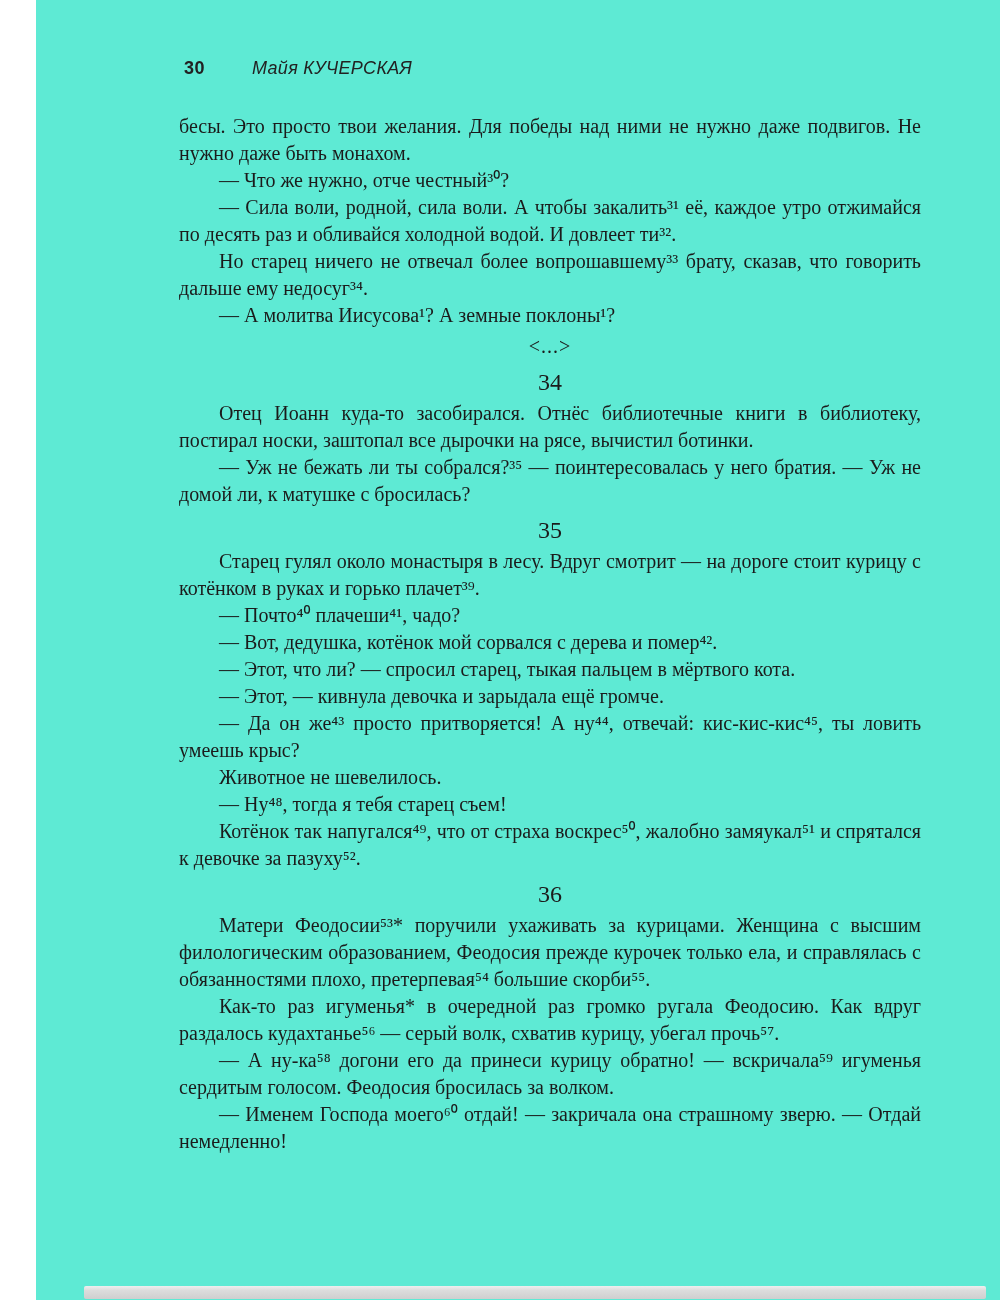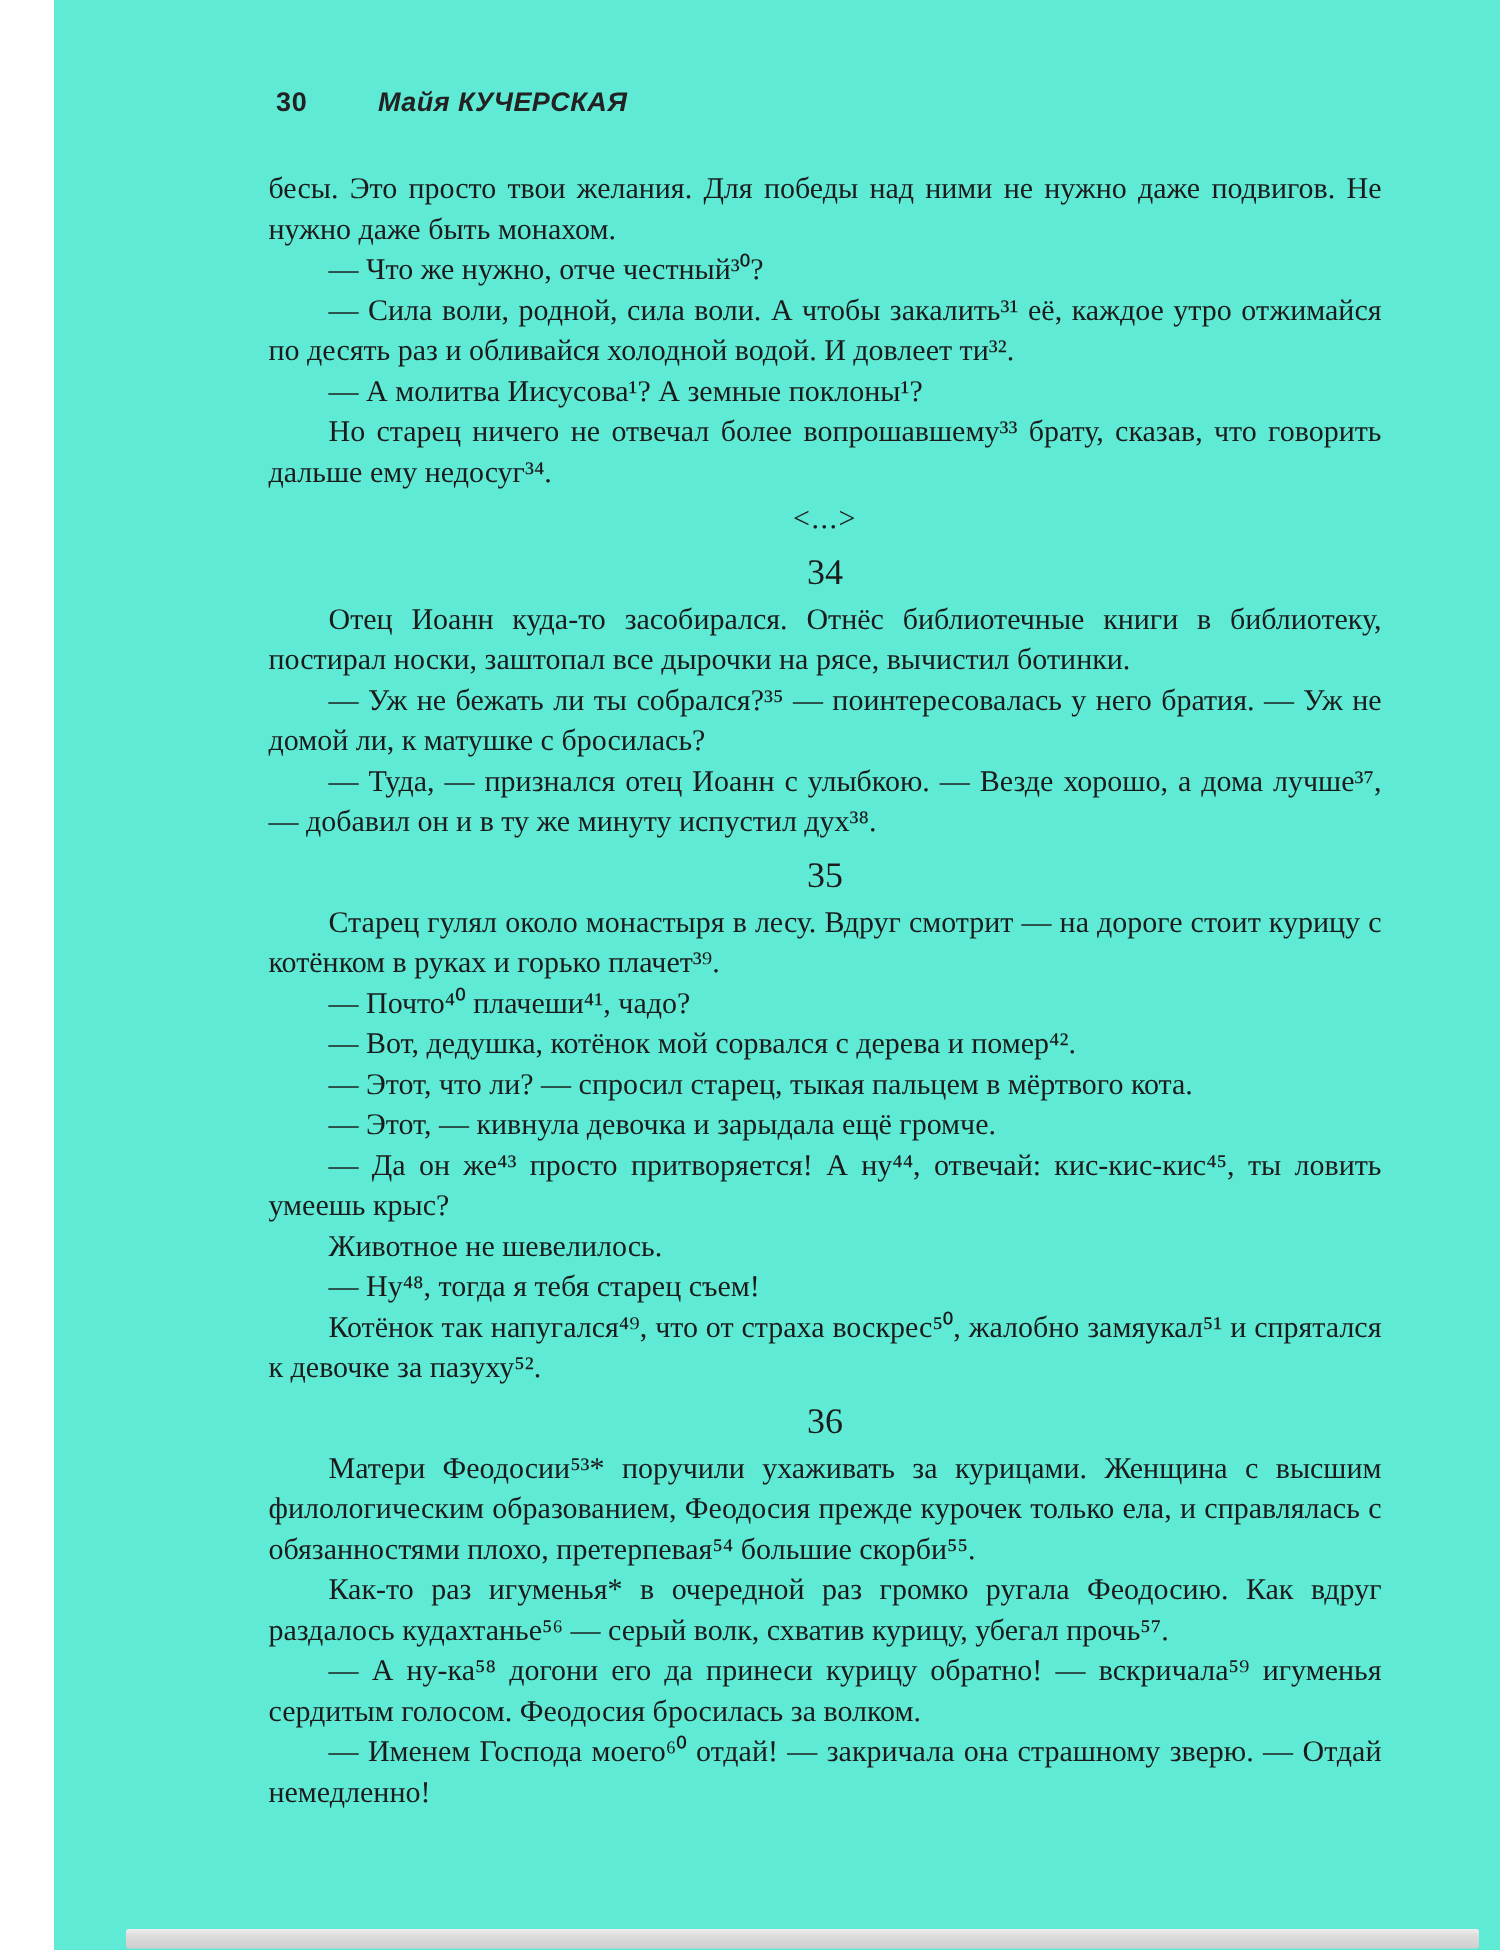--- a/index.html
+++ b/index.html
@@ -29,21 +29,21 @@
     align-items: baseline;
   }
   #running-header .pageno {
     font-style: normal;
     font-weight: bold;
     letter-spacing: 0.5px;
   }
   #running-header .author {
     margin-left: 47px;
     font-style: italic;
-    font-weight: bold;
+    font-weight: normal;
     letter-spacing: 0.3px;
   }
   #text-block {
     position: absolute;
     top: 113px;
     left: 143px;
     width: 742px;
     font-size: 20px;
     line-height: 27px;
     text-align: justify;
@@ -83,27 +83,26 @@
   <div id="running-header">
     <span class="pageno">30</span>
     <span class="author">Майя КУЧЕРСКАЯ</span>
   </div>
 
   <div id="text-block">
 
   <div class="block continuation">бесы. Это просто твои желания. Для победы над ними не нужно даже подвигов. Не нужно даже быть монахом.</div>
       <div class="block indent">— Что же нужно, отче честный³⁰?</div>
       <div class="block indent">— Сила воли, родной, сила воли. А чтобы закалить³¹ её, каждое утро отжимайся по десять раз и обливайся холодной водой. И довлеет ти³².</div>
+      <div class="block indent">Но старец ничего не отвечал более вопрошавшему³³ брату, сказав, что говорить дальше ему недосуг³⁴.</div>
       <div class="block indent">— А молитва Иисусова¹? А земные поклоны¹?</div>
-      <div class="block indent">Но старец ничего не отвечал более вопрошавшему³³ брату, сказав, что говорить дальше ему недосуг³⁴.</div>
       <div class="block separator">&lt;...&gt;</div>
       <div class="block heading">34</div>
       <div class="block indent">Отец Иоанн куда-то засобирался. Отнёс библиотечные книги в библиотеку, постирал носки, заштопал все дырочки на рясе, вычистил ботинки.</div>
       <div class="block indent">— Уж не бежать ли ты собрался?³⁵ — поинтересовалась у него братия. — Уж не домой ли, к матушке с бросилась?</div>
-      <div class="block indent">— Туда, — признался отец Иоанн с улыбкою. — Везде хорошо, а дома лучше³⁷, — добавил он и в ту же минуту испустил дух³⁸.</div>
       <div class="block heading">35</div>
       <div class="block indent">Старец гулял около монастыря в лесу. Вдруг смотрит — на дороге стоит курицу с котёнком в руках и горько плачет³⁹.</div>
       <div class="block indent">— Почто⁴⁰ плачеши⁴¹, чадо?</div>
       <div class="block indent">— Вот, дедушка, котёнок мой сорвался с дерева и помер⁴².</div>
       <div class="block indent">— Этот, что ли? — спросил старец, тыкая пальцем в мёртвого кота.</div>
       <div class="block indent">— Этот, — кивнула девочка и зарыдала ещё громче.</div>
       <div class="block indent">— Да он же⁴³ просто притворяется! А ну⁴⁴, отвечай: кис-кис-кис⁴⁵, ты ловить умеешь крыс?</div>
       <div class="block indent">Животное не шевелилось.</div>
       <div class="block indent">— Ну⁴⁸, тогда я тебя старец съем!</div>
       <div class="block indent">Котёнок так напугался⁴⁹, что от страха воскрес⁵⁰, жалобно замяукал⁵¹ и спрятался к девочке за пазуху⁵².</div>

